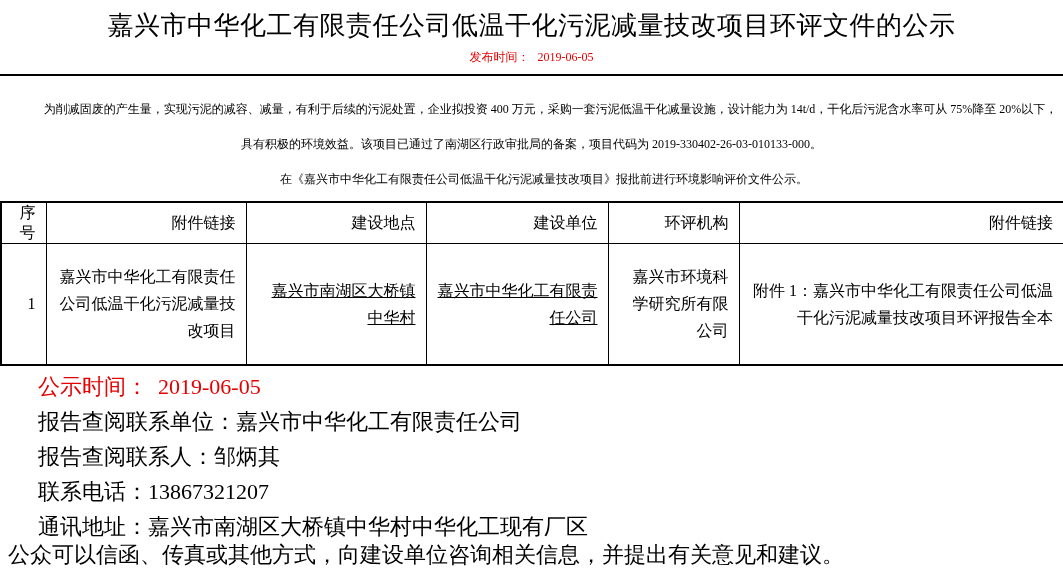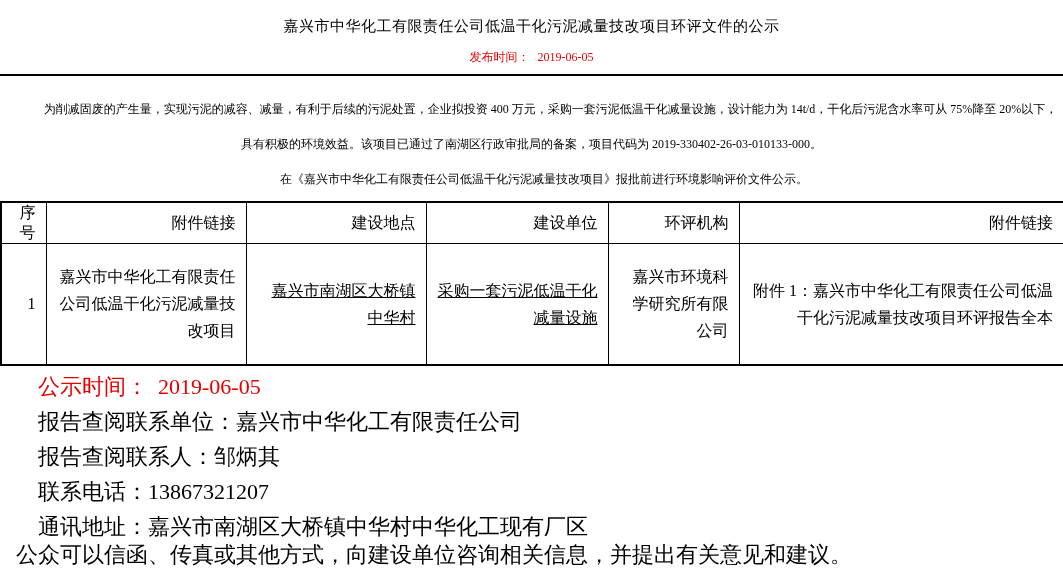--- a/index.html
+++ b/index.html
@@ -6,21 +6,21 @@
   html, body { margin: 0; padding: 0; background: #ffffff; }
   body {
     width: 1063px; height: 580px; overflow: hidden;
     font-family: "Liberation Serif", "DejaVu Serif", serif;
     color: #000000;
   }
   .page { position: relative; width: 1063px; height: 580px; }
 
   .title {
     margin: 0; padding-top: 13px;
-    text-align: center; font-size: 15px; font-weight: 400;
+    text-align: center; font-size: 26px; font-weight: 400;
     line-height: 26px; letter-spacing: 0.5px;
   }
   .pub-date-line {
     margin-top: 9px; text-align: center;
     font-size: 12px; line-height: 18px; color: #e60000;
   }
   .pub-date-value { margin-left: 8px; }
   .divider {
     border: 0; border-top: 2px solid #000000;
     margin: 8px 0 0 0; height: 0;
@@ -50,21 +50,21 @@
   .cell-name { padding: 0 6px; }
   .cell-location, .cell-builder { padding: 0; text-decoration: underline; }
   .cell-agency { padding: 0 2px; }
   .cell-attach { padding: 0 6px; }
   .attach-link { color: #000000; text-decoration: none; cursor: pointer; }
 
   .footer { margin-top: 3px; }
   .f-line { margin: 0; padding-left: 38px; font-size: 22px; line-height: 35px; }
   .f-red { color: #e60000; }
   .notice-date-value { margin-left: 10px; }
-  .f-last { padding-left: 16px; line-height: 22px; }
+  .f-last { padding-left: 8px; line-height: 22px; }
 </style>
 </head>
 <body>
 
 <div class="page">
 
   <h1 class="title">嘉兴市中华化工有限责任公司低温干化污泥减量技改项目环评文件的公示</h1>
 
   <div class="pub-date-line">
     <span>发布时间：</span><span class="pub-date-value">2019-06-05</span>
@@ -93,21 +93,21 @@
         <th>建设单位</th>
         <th>环评机构</th>
         <th>附件链接</th>
       </tr>
     </thead>
     <tbody>
       <tr>
         <td class="hide-right">1</td>
         <td class="cell-name">嘉兴市中华化工有限责任公司低温干化污泥减量技改项目</td>
         <td class="hide-right cell-location">嘉兴市南湖区大桥镇中华村</td>
-        <td class="cell-builder">采购一套污泥低温干化减量设施</td>
+        <td class="cell-builder">嘉兴市中华化工有限责任公司</td>
         <td class="cell-agency">嘉兴市环境科学研究所有限公司</td>
         <td class="cell-attach"><span class="attach-link">附件 1：嘉兴市中华化工有限责任公司低温干化污泥减量技改项目环评报告全本</span></td>
       </tr>
     </tbody>
   </table>
 
   <div class="footer">
     <p class="f-line f-red">
       <span>公示时间：</span><span class="notice-date-value">2019-06-05</span>
     </p>

